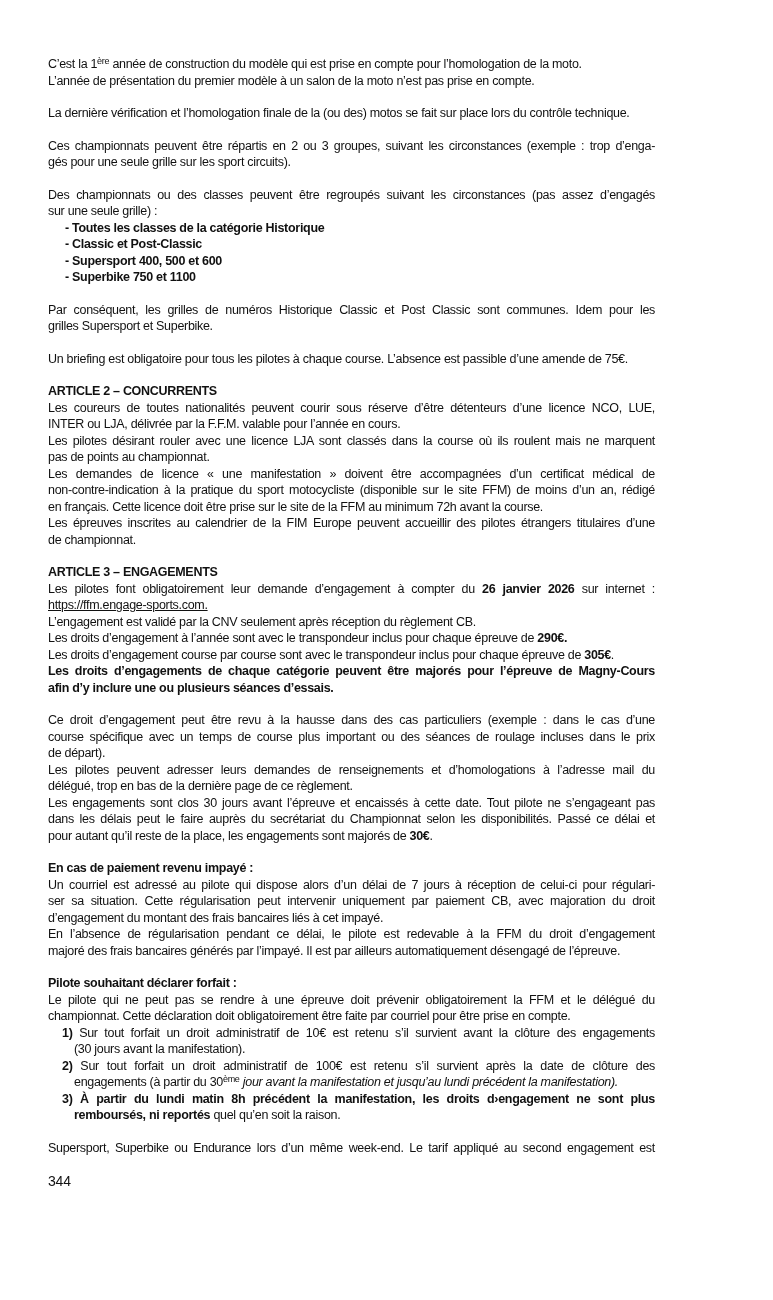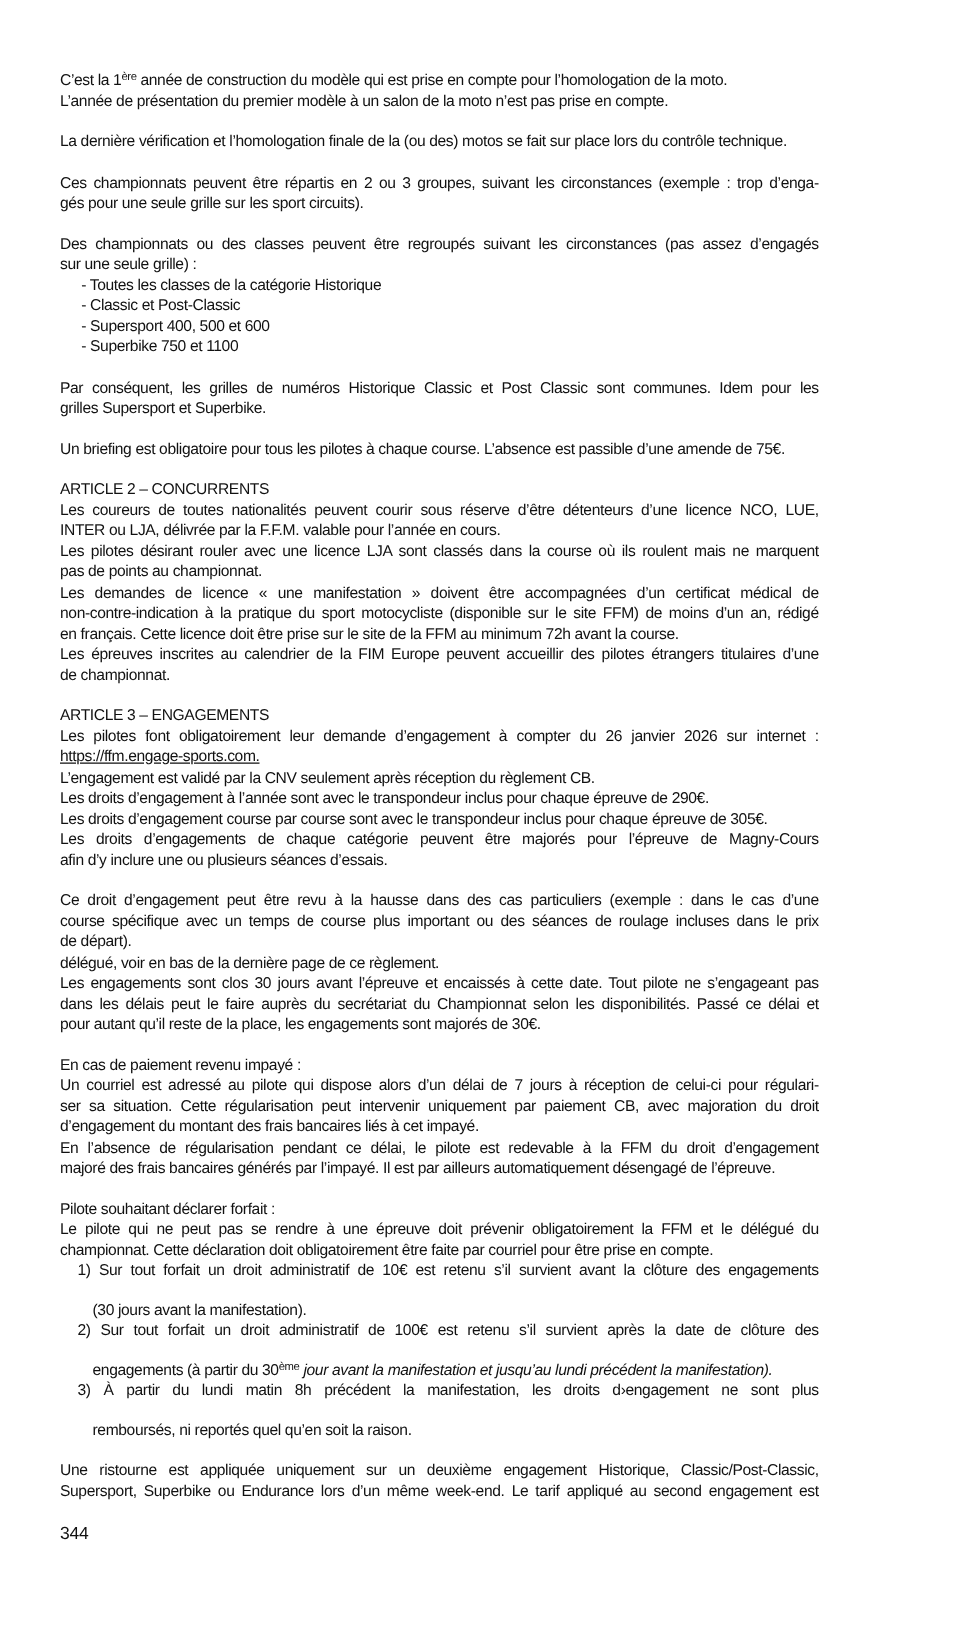--- a/index.html
+++ b/index.html
@@ -20,34 +20,34 @@
     font-size:12.5px;
     line-height:16.5px;
     letter-spacing:-0.3px;
     white-space:nowrap;
     text-align:left;
   }
   .line.j {
     text-align:justify;
     text-align-last:justify;
   }
-  .b { font-weight:normal; }
+  .b { font-weight:bold; }
   .i { font-style:italic; }
   .u { text-decoration:underline;text-align:center; }
   .link { text-decoration:underline; cursor:pointer; }
   sup {
     font-size:9px;
     line-height:0;
     vertical-align:4px;
   }
   .block { margin-top:16px; }
   .block.nogap { margin-top:0; }
   .ind-bullet  { padding-left:17px; }
   .ind-num     { padding-left:14px; }
-  .ind-numcont { padding-left:26px;margin-top:15px; }
+  .ind-numcont { padding-left:26px; }
   .page-number {
     margin-top:17px;
     font-size:14px;
     line-height:16.5px;
     letter-spacing:-0.2px;
   }
 </style>
 </head>
 <body>
 
@@ -104,21 +104,22 @@
         <div class="line"><span>L’engagement est validé par la CNV seulement après réception du règlement CB.</span></div>
         <div class="line"><span>Les droits d’engagement à l’année sont avec le transpondeur inclus pour chaque épreuve de </span><span class="b">290€.</span></div>
         <div class="line"><span>Les droits d’engagement course par course sont avec le transpondeur inclus pour chaque épreuve de </span><span class="b">305€</span><span>.</span></div>
         <div class="line j"><span class="b">Les droits d’engagements de chaque catégorie peuvent être majorés pour l’épreuve de Magny-Cours</span></div>
         <div class="line"><span class="b">afin d’y inclure une ou plusieurs séances d’essais.</span></div>
       </div>
       <div class="block">
         <div class="line j"><span>Ce droit d’engagement peut être revu à la hausse dans des cas particuliers (exemple : dans le cas d’une</span></div>
         <div class="line j"><span>course spécifique avec un temps de course plus important ou des séances de roulage incluses dans le prix</span></div>
         <div class="line"><span>de départ).</span></div>
-        <div class="line"><span>délégué, voir en bas de la dernière page de ce règlement.</span></div>
+        <div class="line j"><span>Les pilotes peuvent adresser leurs demandes de renseignements et d’homologations à l’adresse mail du</span></div>
+        <div class="line"><span>délégué, trop en bas de la dernière page de ce règlement.</span></div>
         <div class="line j"><span>Les engagements sont clos 30 jours avant l’épreuve et encaissés à cette date. Tout pilote ne s’engageant pas</span></div>
         <div class="line j"><span>dans les délais peut le faire auprès du secrétariat du Championnat selon les disponibilités. Passé ce délai et</span></div>
         <div class="line"><span>pour autant qu’il reste de la place, les engagements sont majorés de </span><span class="b">30€</span><span>.</span></div>
       </div>
       <div class="block">
         <div class="line"><span class="b">En cas de paiement revenu impayé :</span></div>
         <div class="line j"><span>Un courriel est adressé au pilote qui dispose alors d’un délai de 7 jours à réception de celui-ci pour régulari-</span></div>
         <div class="line j"><span>ser sa situation. Cette régularisation peut intervenir uniquement par paiement CB, avec majoration du droit</span></div>
         <div class="line"><span>d’engagement du montant des frais bancaires liés à cet impayé.</span></div>
         <div class="line j"><span>En l’absence de régularisation pendant ce délai, le pilote est redevable à la FFM du droit d’engagement</span></div>
@@ -129,18 +130,17 @@
         <div class="line j"><span>Le pilote qui ne peut pas se rendre à une épreuve doit prévenir obligatoirement la FFM et le délégué du</span></div>
         <div class="line"><span>championnat. Cette déclaration doit obligatoirement être faite par courriel pour être prise en compte.</span></div>
         <div class="line j ind-num"><span class="b">1)</span><span> Sur tout forfait un droit administratif de 10€ est retenu s’il survient avant la clôture des engagements</span></div>
         <div class="line ind-numcont"><span>(30 jours avant la manifestation).</span></div>
         <div class="line j ind-num"><span class="b">2)</span><span> Sur tout forfait un droit administratif de 100€ est retenu s’il survient après la date de clôture des</span></div>
         <div class="line ind-numcont"><span>engagements (à partir du 30</span><sup>ème</sup><span> </span><span class="i">jour avant la manifestation et jusqu’au lundi précédent la manifestation).</span></div>
         <div class="line j ind-num"><span class="b">3) À partir du lundi matin 8h précédent la manifestation, les droits d›engagement ne sont plus</span></div>
         <div class="line ind-numcont"><span class="b">remboursés, ni reportés</span><span> quel qu’en soit la raison.</span></div>
       </div>
       <div class="block">
-        <div class="line j"><span>Une ristourne est appliquée uniquement sur un deuxième engagement </span><span class="b">Historique</span><span>, Classic/Post-Classic,</span></div>
         <div class="line j"><span>Supersport, Superbike ou Endurance lors d’un même week-end. Le tarif appliqué au second engagement est</span></div>
       </div>
     </div>
   <div class="page-number line">344</div>
 </div>
 
 </body></html>

